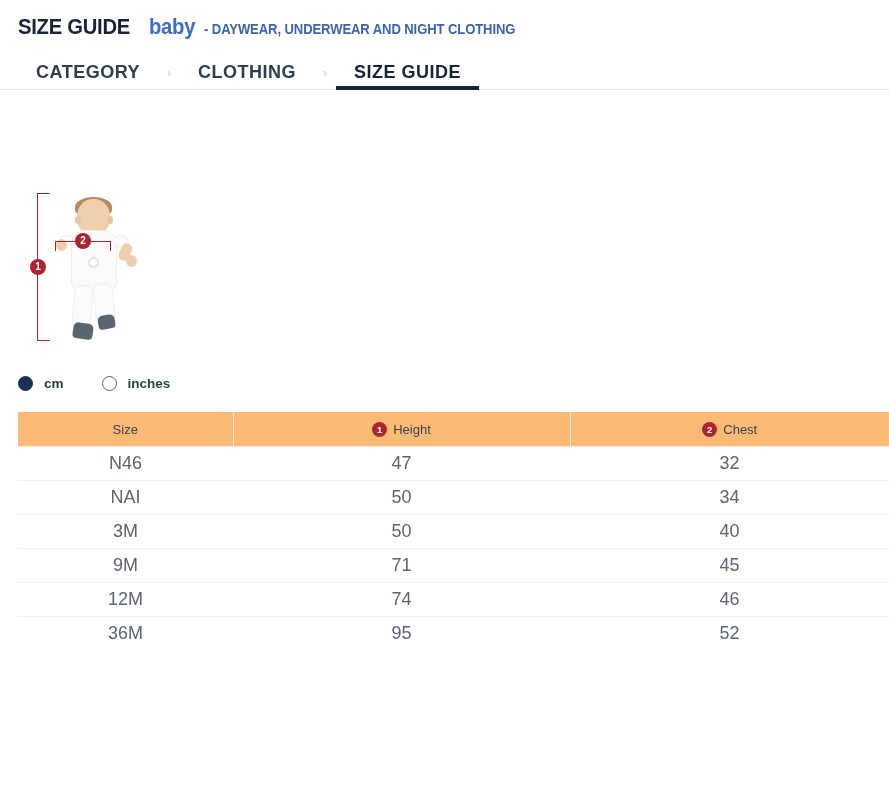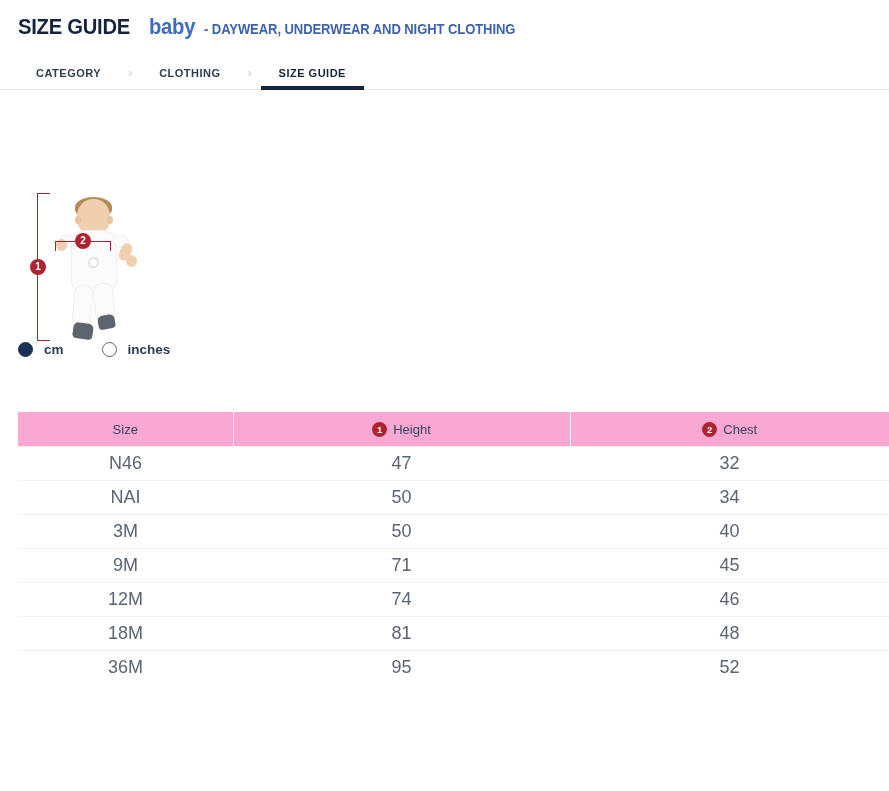--- a/index.html
+++ b/index.html
@@ -57,21 +57,21 @@
     display: flex;
     align-items: stretch;
     margin-top: 16px;
     padding-left: 18px;
     border-bottom: 1px solid #e6e8ea;
     height: 33px;
   }
   .crumb {
     display: flex;
     align-items: center;
-    font-size: 11px;
+    font-size: 18px;
     font-weight: bold;
     letter-spacing: 0.5px;
     color: #2c3e50;
     padding: 0 18px;
     position: relative;
     cursor: pointer;
   }
   .crumb.active {
     color: #16233c;
   }
@@ -293,21 +293,21 @@
     top: 118px;
     width: 17px;
     height: 14px;
     transform: rotate(-10deg);
   }
 
   
   .units {
     position: absolute;
     left: 18px;
-    top: 342px;
+    top: 376px;
     display: flex;
     align-items: center;
   }
   .unit-option {
     display: flex;
     align-items: center;
     cursor: pointer;
     margin-right: 38px;
   }
   .radio {
@@ -334,21 +334,21 @@
   
   .size-table {
     position: absolute;
     left: 18px;
     top: 412px;
     width: 871px;
     border-collapse: collapse;
     table-layout: fixed;
   }
   .size-table th {
-    background: #f9a8d4;
+    background: #fdba74;
     font-size: 13px;
     font-weight: normal;
     color: #364559;
     height: 34px;
     border-bottom: 1px solid #eceef0;
     border-right: 1px solid #eceef0;
     text-align: center;
     vertical-align: middle;
     padding: 0;
   }
@@ -509,23 +509,18 @@
         <td>9M</td>
         <td>71</td>
         <td>45</td>
       </tr>
       <tr>
         <td>12M</td>
         <td>74</td>
         <td>46</td>
       </tr>
       <tr>
-        <td>18M</td>
-        <td>81</td>
-        <td>48</td>
-      </tr>
-      <tr>
         <td>36M</td>
         <td>95</td>
         <td>52</td>
       </tr>
     </tbody>
 </table>
 
 </body></html>

